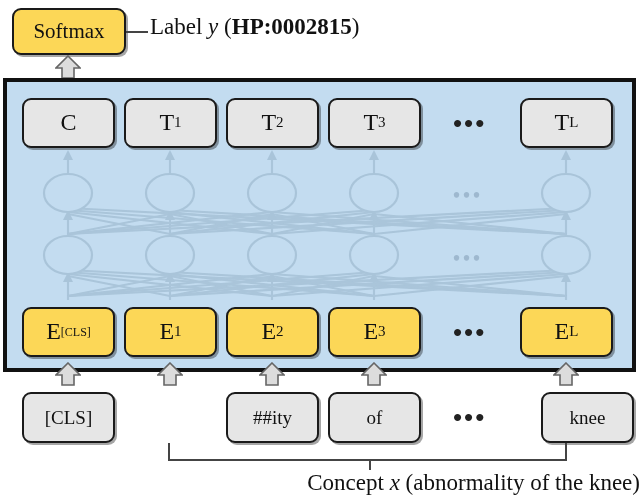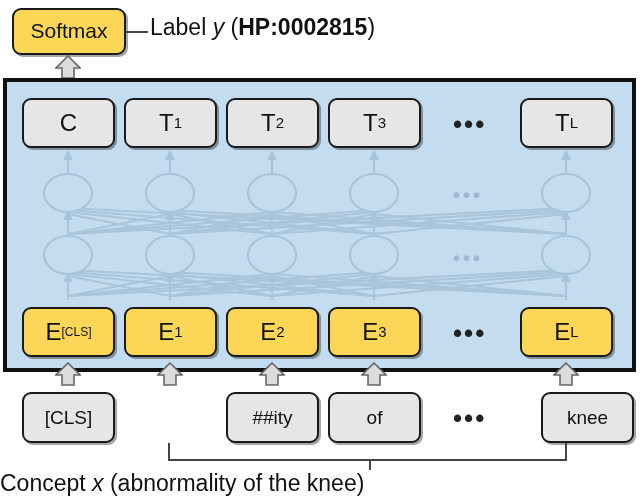--- a/index.html
+++ b/index.html
@@ -2,21 +2,21 @@
 <html><head>
 <meta charset="utf-8">
 <style>
   html,body{margin:0;padding:0;}
   body{
     width:640px;height:497px;
     background:#ffffff;
     font-family:"Liberation Sans", sans-serif;
     overflow:hidden;
   }
-  #stage{position:relative;width:640px;height:497px;}
+  #stage{position:relative;width:640px;height:497px;font-family:Liberation Serif, serif;}
 
   
   .box{
     position:absolute;
     box-sizing:border-box;
     display:flex;align-items:center;justify-content:center;
     border-radius:9px;
     text-align:center;
     line-height:1.05;
   }
@@ -109,21 +109,21 @@
     font-size:33px;font-weight:bold;color:#0d0d0d;
     letter-spacing:-0.5px;
   }
 
   
   #bracket{position:absolute;left:0;top:440px;width:640px;height:30px;}
 
   
   #caption{
     position:absolute;left:0;top:470px;width:640px;
-    text-align:left;font-size:23px;color:#111;white-space:nowrap;
+    text-align:right;font-size:23px;color:#111;white-space:nowrap;
   }
   #caption .ital{font-style:italic;}
 </style>
 </head>
 <body>
 
 <div id="stage">
 
   <div class="box box-yellow" id="softmax">Softmax</div>
 

